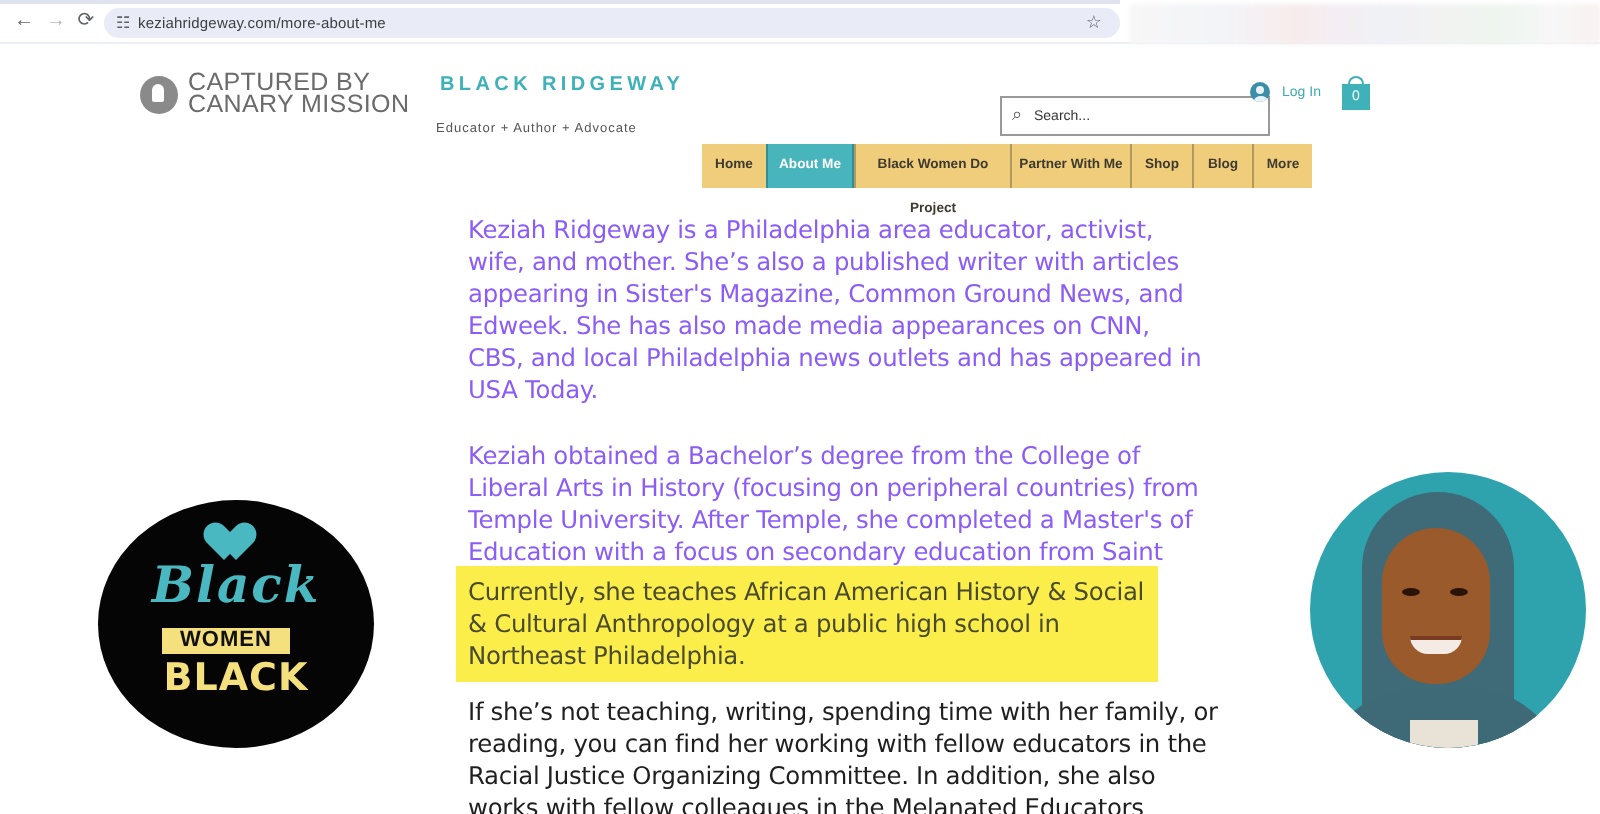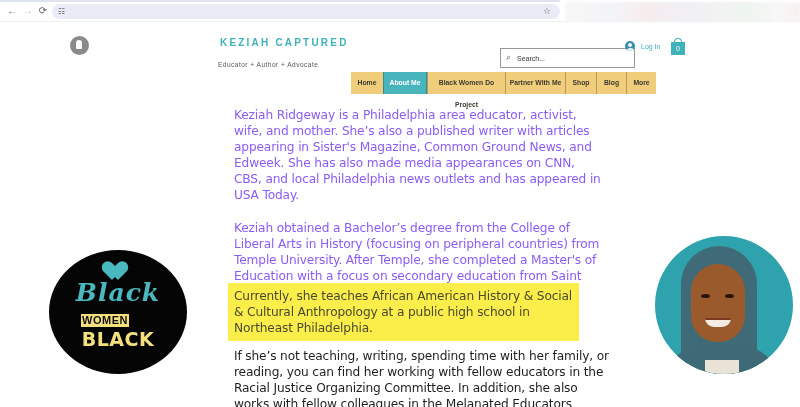--- a/index.html
+++ b/index.html
@@ -56,21 +56,21 @@
   .para.hl { position: absolute; left: 234px; top: 288px; width: 350px; color: #4a4a30; font-family: "DejaVu Sans", sans-serif; font-size: 12.2px; line-height: 16.1px; letter-spacing: -0.15px; }
   .para.last { position: absolute; left: 234px; top: 348px; width: 380px; color: #1f1f1f; font-family: "DejaVu Sans", sans-serif; font-size: 12.2px; line-height: 16.1px; letter-spacing: -0.15px; }
 
   
   .bwbh { position: absolute; left: 49px; top: 250px; width: 138px; height: 124px; border-radius: 50%; background: #050505; overflow: hidden; }
   .bwbh .heart { position: absolute; left: 58px; top: 12px; width: 22px; height: 20px; }
   .bwbh .heart::before, .bwbh .heart::after { content: ""; position: absolute; top: 0; width: 12px; height: 18px; background: #49b8c0; border-radius: 6px 6px 0 0; }
   .bwbh .heart::before { left: 5px; transform: rotate(-45deg); transform-origin: 0 100%; }
   .bwbh .heart::after { left: -1px; transform: rotate(45deg); transform-origin: 100% 100%; }
   .bwbh .w1 { position: absolute; left: 0; top: 28px; width: 100%; text-align: center; font-family: "DejaVu Serif", serif; font-size: 25px; font-weight: 700; color: #49b8c0; letter-spacing: 1px; font-style: italic; }
-  .bwbh .w2 { position: absolute; left: 32px; top: 64px; width: 48px; height: 13px; background: #f4e07c; color: #111; font-size: 11px; font-weight: 700; line-height: 13px; text-align: center; letter-spacing: 0.5px; }
+  .bwbh .w2 { position: absolute; left: 32px; top: 64px; width: 64px; height: 13px; background: #f4e07c; color: #111; font-size: 11px; font-weight: 700; line-height: 13px; text-align: center; letter-spacing: 0.5px; }
   .bwbh .w3 { position: absolute; left: 0; top: 78px; width: 100%; text-align: center; font-size: 19px; font-weight: 700; color: #f4e07c; letter-spacing: 0.5px; font-family: "DejaVu Sans", sans-serif; }
   .bwbh .w4 { position: absolute; left: 0; top: 99px; width: 100%; padding-left: 24px; text-align: center; font-family: "DejaVu Serif", serif; font-style: italic; font-size: 11px; color: #49b8c0; }
 
   
   .portrait { position: absolute; left: 655px; top: 236px; width: 138px; height: 138px; border-radius: 50%; background: #2ea3ad; overflow: hidden; }
   .portrait .hijab { position: absolute; left: 26px; top: 10px; width: 76px; height: 140px; background: #3f6b78; border-radius: 38px 38px 20px 20px; }
   .portrait .shoulder { position: absolute; left: 4px; top: 108px; width: 125px; height: 50px; background: #3e6a77; border-radius: 60px 60px 0 0; }
   .portrait .face { position: absolute; left: 36px; top: 28px; width: 54px; height: 78px; background: #9a5a2c; border-radius: 27px 27px 26px 26px; }
   .portrait .eye { position: absolute; top: 30px; width: 9px; height: 4px; background: #2a1408; border-radius: 50%; }
   .portrait .eye.l { left: 10px; } .portrait .eye.r { left: 34px; }
@@ -80,30 +80,35 @@
 </head>
 <body>
 
 <div class="chrome">
   <div class="topline"></div>
   <span class="nav-btn" style="left:6px">←</span>
   <span class="nav-btn disabled" style="left:22px">→</span>
   <span class="nav-btn" style="left:37px">⟳</span>
   <div class="urlbar">
     <span class="site-icon">☷</span>
+    <span class="url">keziahridgeway.com/more-about-me</span>
     <span class="star">☆</span>
   </div>
   <div class="ext-area"></div>
 </div>
 
 <div class="watermark">
   <div class="wm-logo"></div>
+  <div class="wm-text">
+    <div>CAPTURED BY</div>
+    <div>CANARY MISSION</div>
+  </div>
 </div>
 
-<div class="site-name">KEZIAH CAPTURED</div>
+<div class="site-name">BLACK RIDGEWAY</div>
 <div class="tagline">Educator + Author + Advocate</div>
 
 <div class="search-box">
   <span class="search-icon">⌕</span>
   <input type="text" placeholder="Search..." style="">
 </div>
 
 <div class="login">
   <span class="user-icon"></span>
   <span class="label">Log In</span>

